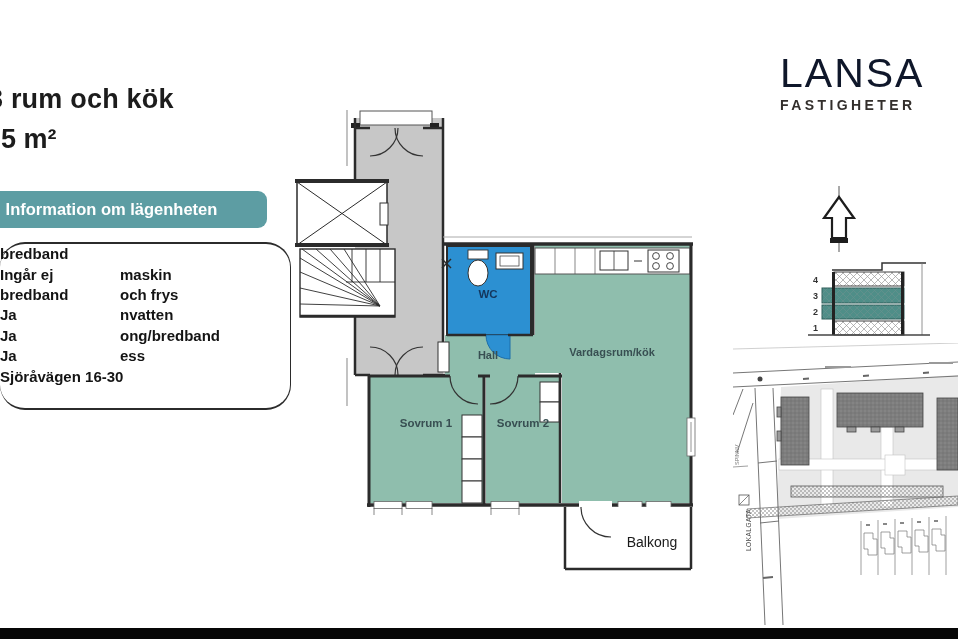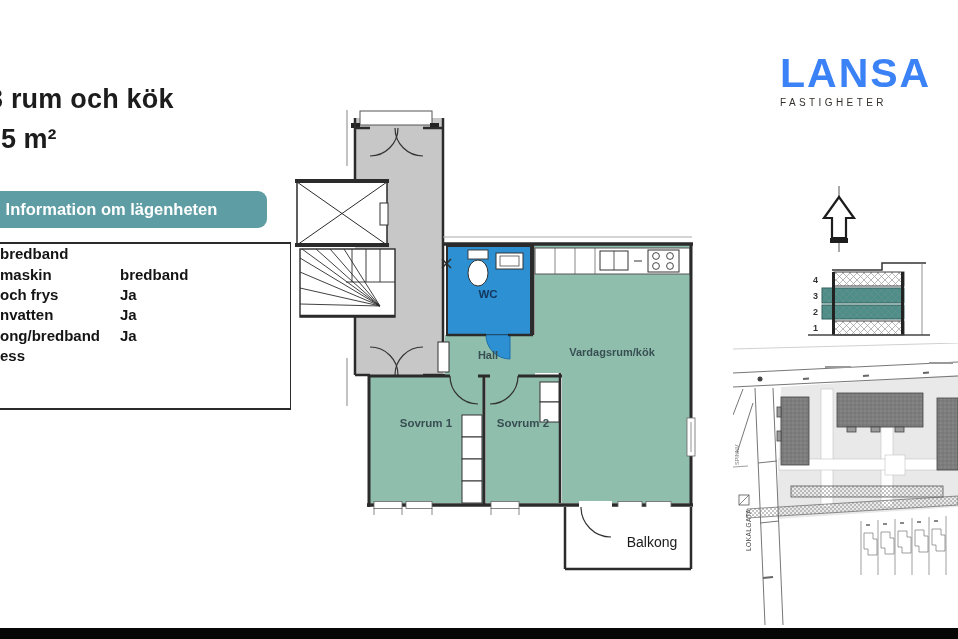--- a/index.html
+++ b/index.html
@@ -8,53 +8,55 @@
   .abs{position:absolute;}
 
   
   .title{left:-12px;top:84px;font-size:27px;font-weight:700;color:#1c1c1c;letter-spacing:.2px;white-space:nowrap;}
   .area{left:-14px;top:124px;font-size:27px;font-weight:700;color:#1c1c1c;white-space:nowrap;}
   .info-header{left:-44px;top:191px;width:311px;height:37px;background:#5d9da3;border-radius:9px;
     color:#ffffff;font-size:16.5px;font-weight:700;text-align:center;line-height:37px;white-space:nowrap;}
   .info-table{left:0;top:242px;width:291px;height:168px;border-top:2.5px solid #2b2b2b;
     border-bottom:2.5px solid #2b2b2b;border-right:1.5px solid #2b2b2b;box-sizing:border-box;
     display:grid;grid-template-columns:120px 1fr;grid-auto-rows:20.4px;align-items:center;
-    font-size:15px;font-weight:700;color:#141414;}
+    font-size:15px;font-weight:700;color:#141414;border-radius:25px;}
   .info-table .cell{white-space:nowrap;line-height:20px;}
 
   
   .brand{left:780px;top:52px;width:160px;}
-  .brand .name{font-size:41px;font-weight:700;color:#3b82f6;letter-spacing:2px;line-height:42px;white-space:nowrap;}
-  .brand .sub{font-size:10px;font-weight:400;color:#332f2c;letter-spacing:3.4px;margin-top:3px;white-space:nowrap;}
+  .brand .name{font-size:41px;font-weight:400;color:#0f172a;letter-spacing:2px;line-height:42px;white-space:nowrap;}
+  .brand .sub{font-size:14px;font-weight:700;color:#332f2c;letter-spacing:3.4px;margin-top:3px;white-space:nowrap;}
 
   .bottom-bar{left:0;top:628px;width:958px;height:11px;background:#060606;}
 
   svg text{font-family:"Liberation Sans",sans-serif;}
 </style>
 </head>
 <body>
 
 <div class="stage">
 
   <div class="abs title">3 rum och kök</div>
   <div class="abs area">65 m²</div>
   <div class="abs info-header">Information om lägenheten</div>
 
   <div class="abs info-table">
     <div class="cell">bredband</div>
     <div class="cell"></div>
+    <div class="cell">Ingår ej</div>
     <div class="cell">maskin</div>
     <div class="cell">bredband</div>
     <div class="cell">och frys</div>
     <div class="cell">Ja</div>
     <div class="cell">nvatten</div>
     <div class="cell">Ja</div>
     <div class="cell">ong/bredband</div>
     <div class="cell">Ja</div>
     <div class="cell">ess</div>
+    <div class="cell">Sjöråvägen 16-30</div>
   </div>
 
   <svg class="abs" style="left:290px;top:110px;" width="420" height="465" viewBox="0 0 420 465">
 
     <path d="M245,135 L402,135 L402,393 L272,393 L272,263 L245,263 Z" fill="#8fbead"></path>
     <rect x="155" y="225" width="90" height="41" fill="#8fbead"></rect>
     <rect x="79" y="266" width="115" height="127" fill="#8fbead"></rect>
     <rect x="196" y="266" width="74" height="127" fill="#8fbead"></rect>
 
     <rect x="65" y="8" width="88" height="257" fill="#c7c7c7"></rect>

